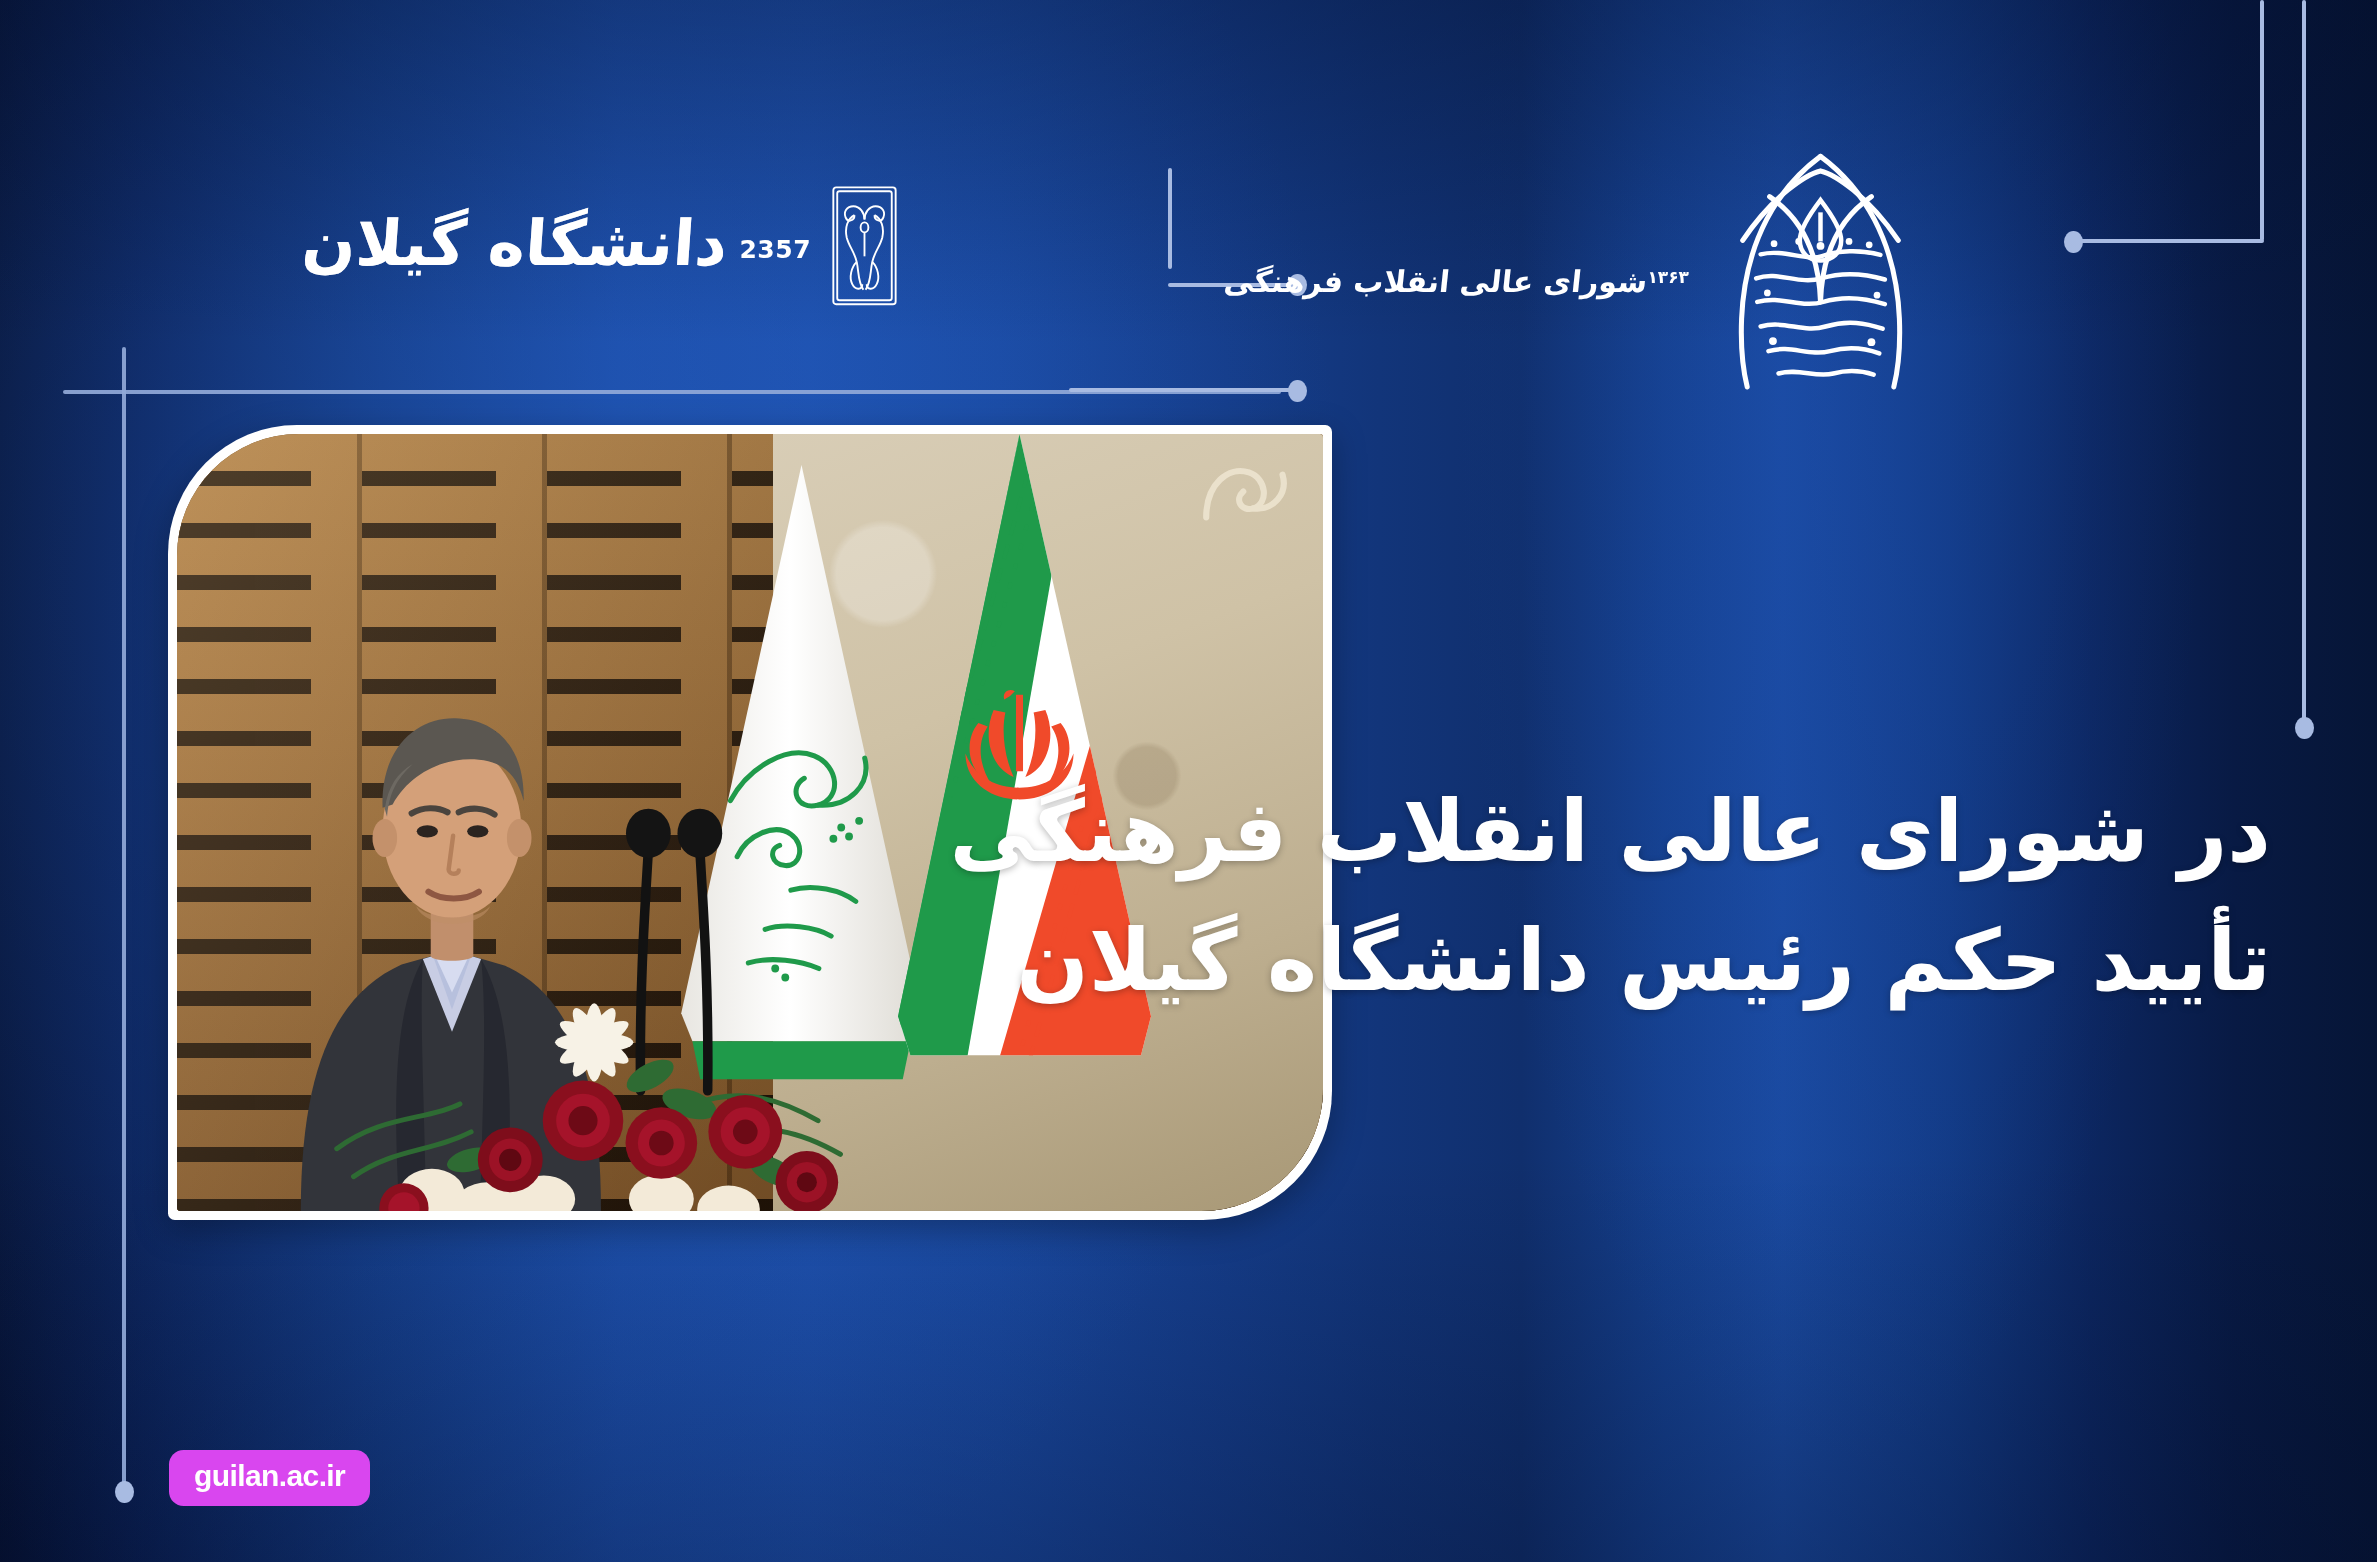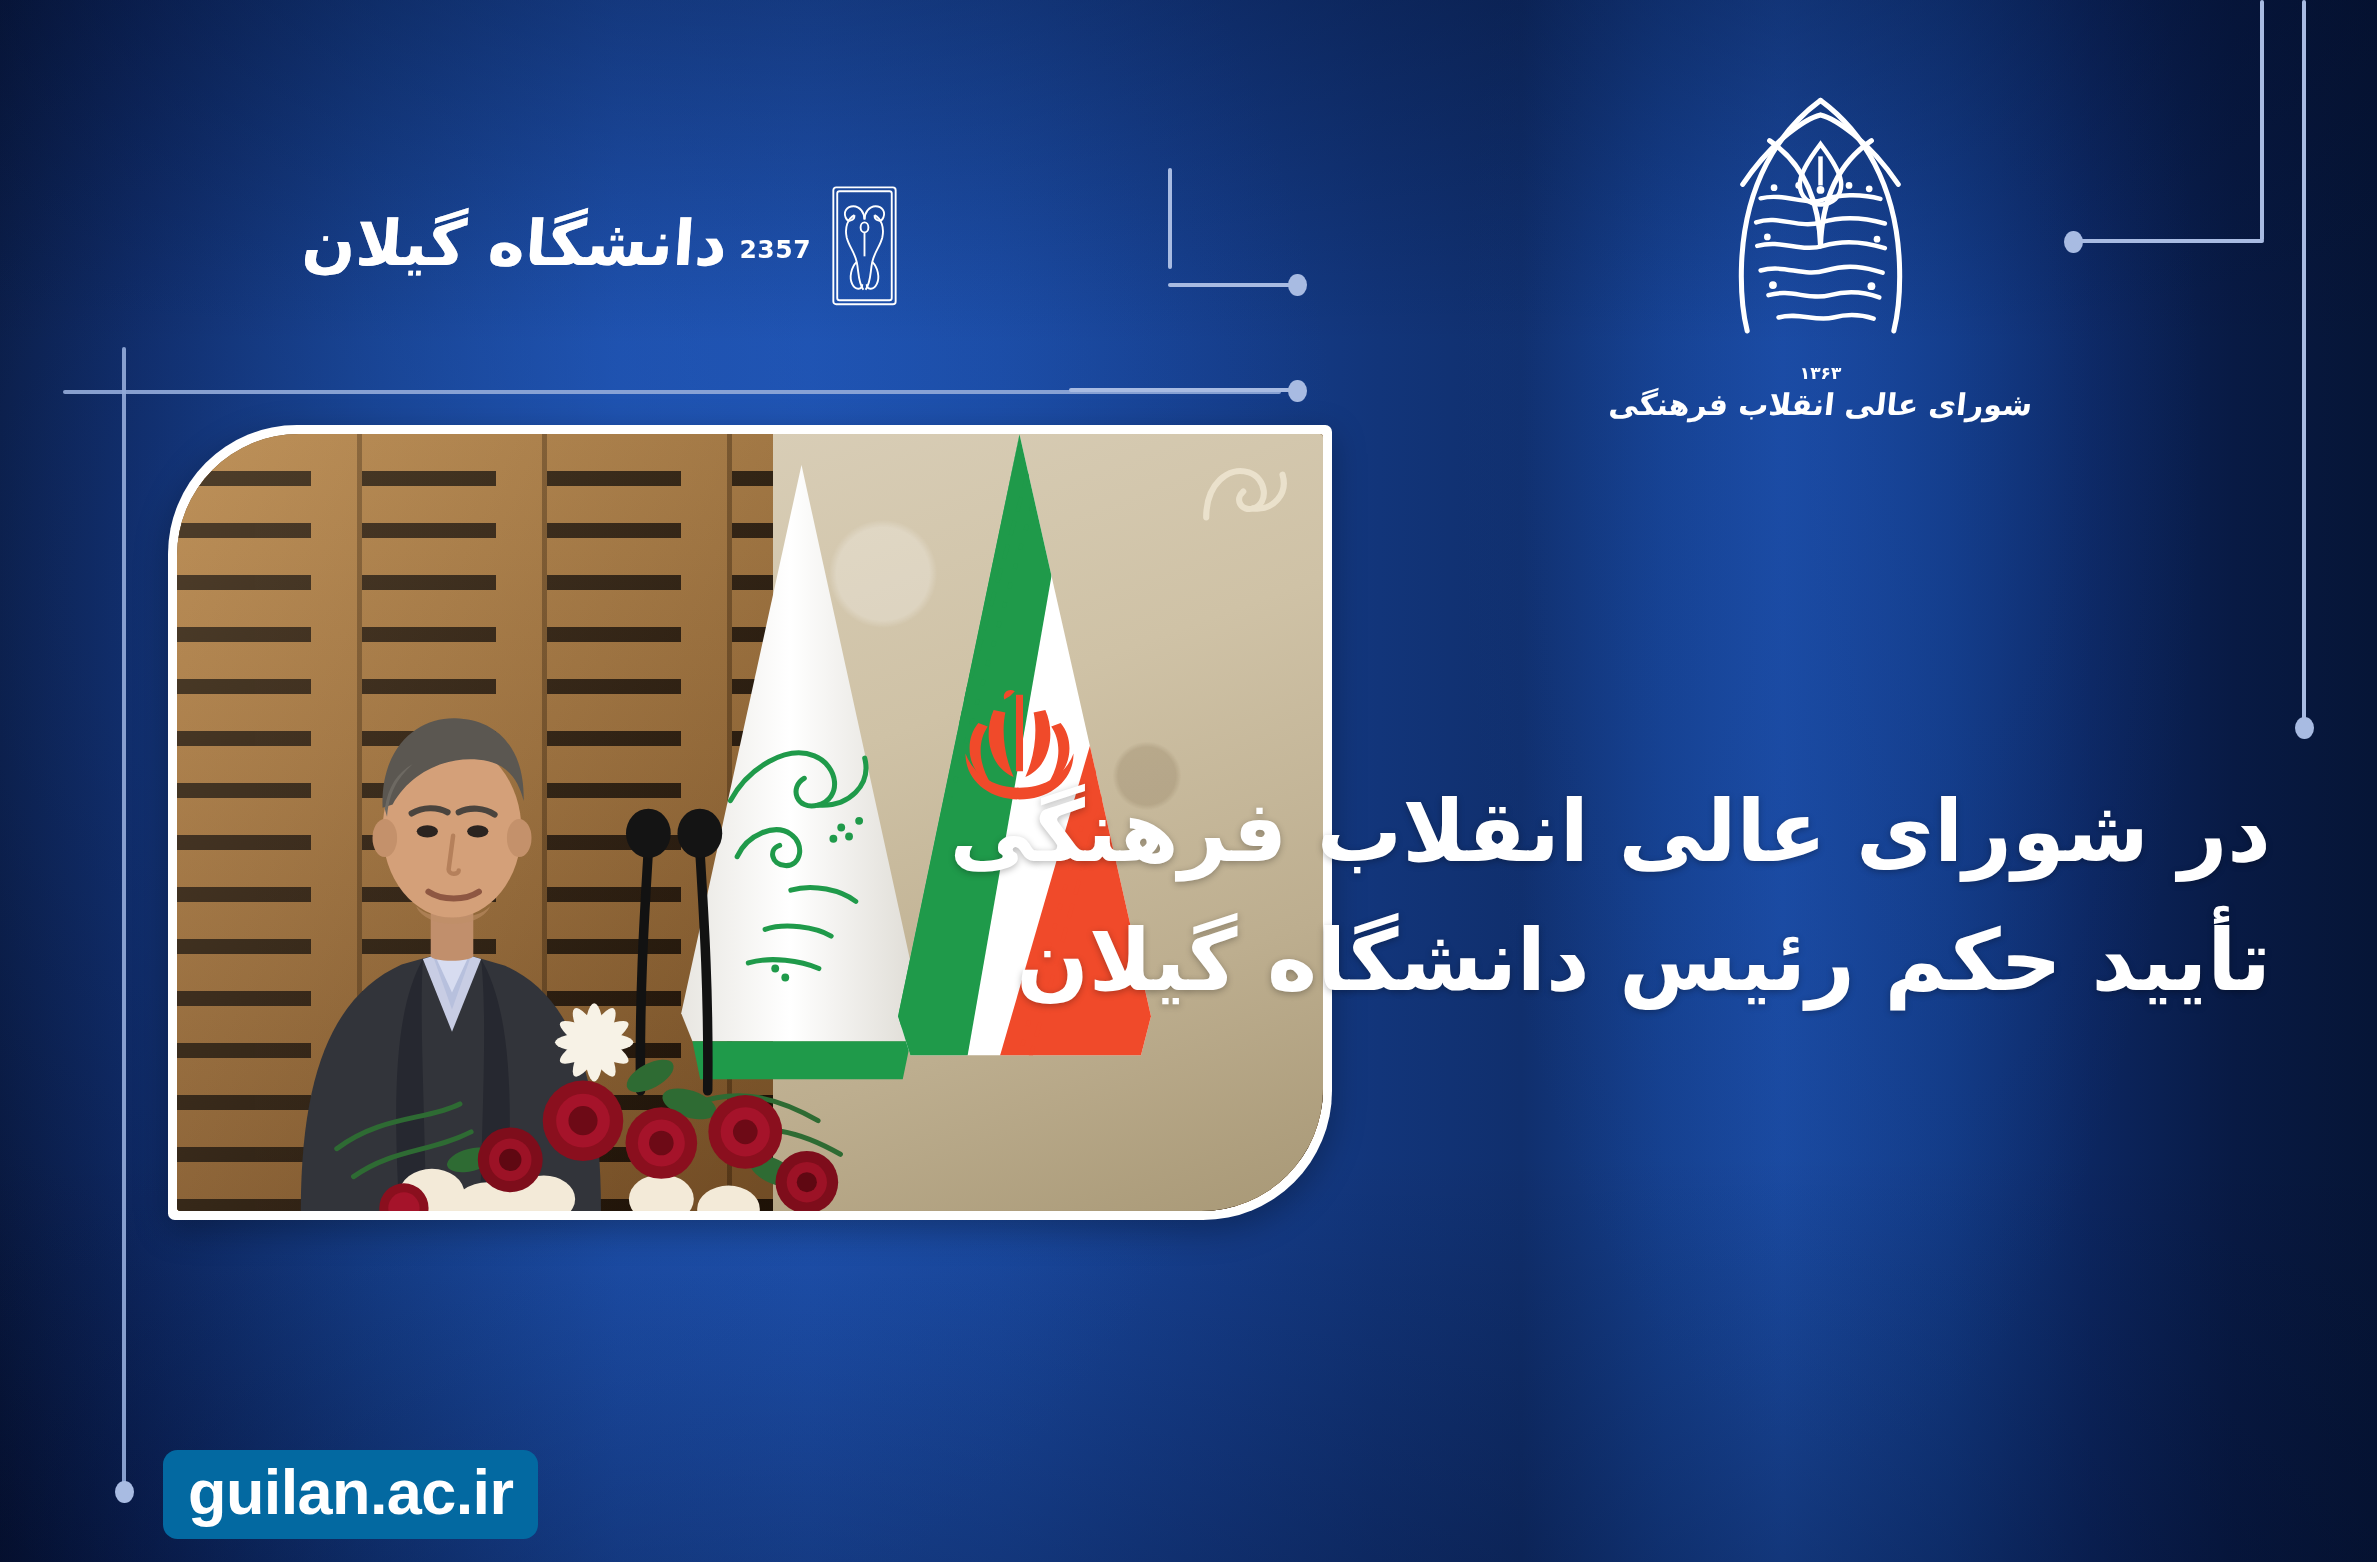--- a/index.html
+++ b/index.html
@@ -119,21 +119,21 @@
     text-align:left;
     padding-left:138px;
   }
 
   
   .council{
     position:absolute;
     right:425px; top:78px;
     width:263px; height:403px;
     color:#fff;
-    display:flex; flex-direction:column; align-items:center;
+    display:flex; flex-direction:row; align-items:center;
   }
   .council svg{ display:block; }
   .council-year{
     font-size:17px; font-weight:700; letter-spacing:1.7px; margin-top:-5.6px;
   }
   .council-name{
     font-size:30px; font-weight:700; margin-top:3.4px;
     white-space:nowrap;
     transform:skewX(-6deg);
     font-family:"DejaVu Sans", sans-serif;
@@ -247,27 +247,27 @@
     font-weight:700;
     line-height:1.52;
     white-space:nowrap;
     font-family:"DejaVu Sans", sans-serif;
     text-shadow:0 1.7px 7.8px rgba(0,0,0,.28);
   }
 
   
   .url-badge{
     position:absolute;
-    left:163px; top:1450px;
-    background:#0369a1;
+    left:169px; top:1450px;
+    background:#d946ef;
     color:#ffffff;
     padding:11.2px 25px 14.6px;
     border-radius:14.6px;
     font-family:"Liberation Sans", sans-serif;
-    font-size:63px;
+    font-size:30px;
     font-weight:700;
     letter-spacing:-0.6px;
     direction:ltr;
     line-height:1;
   }
 </style>
 </head>
 <body>
 
 <div class="stage">

